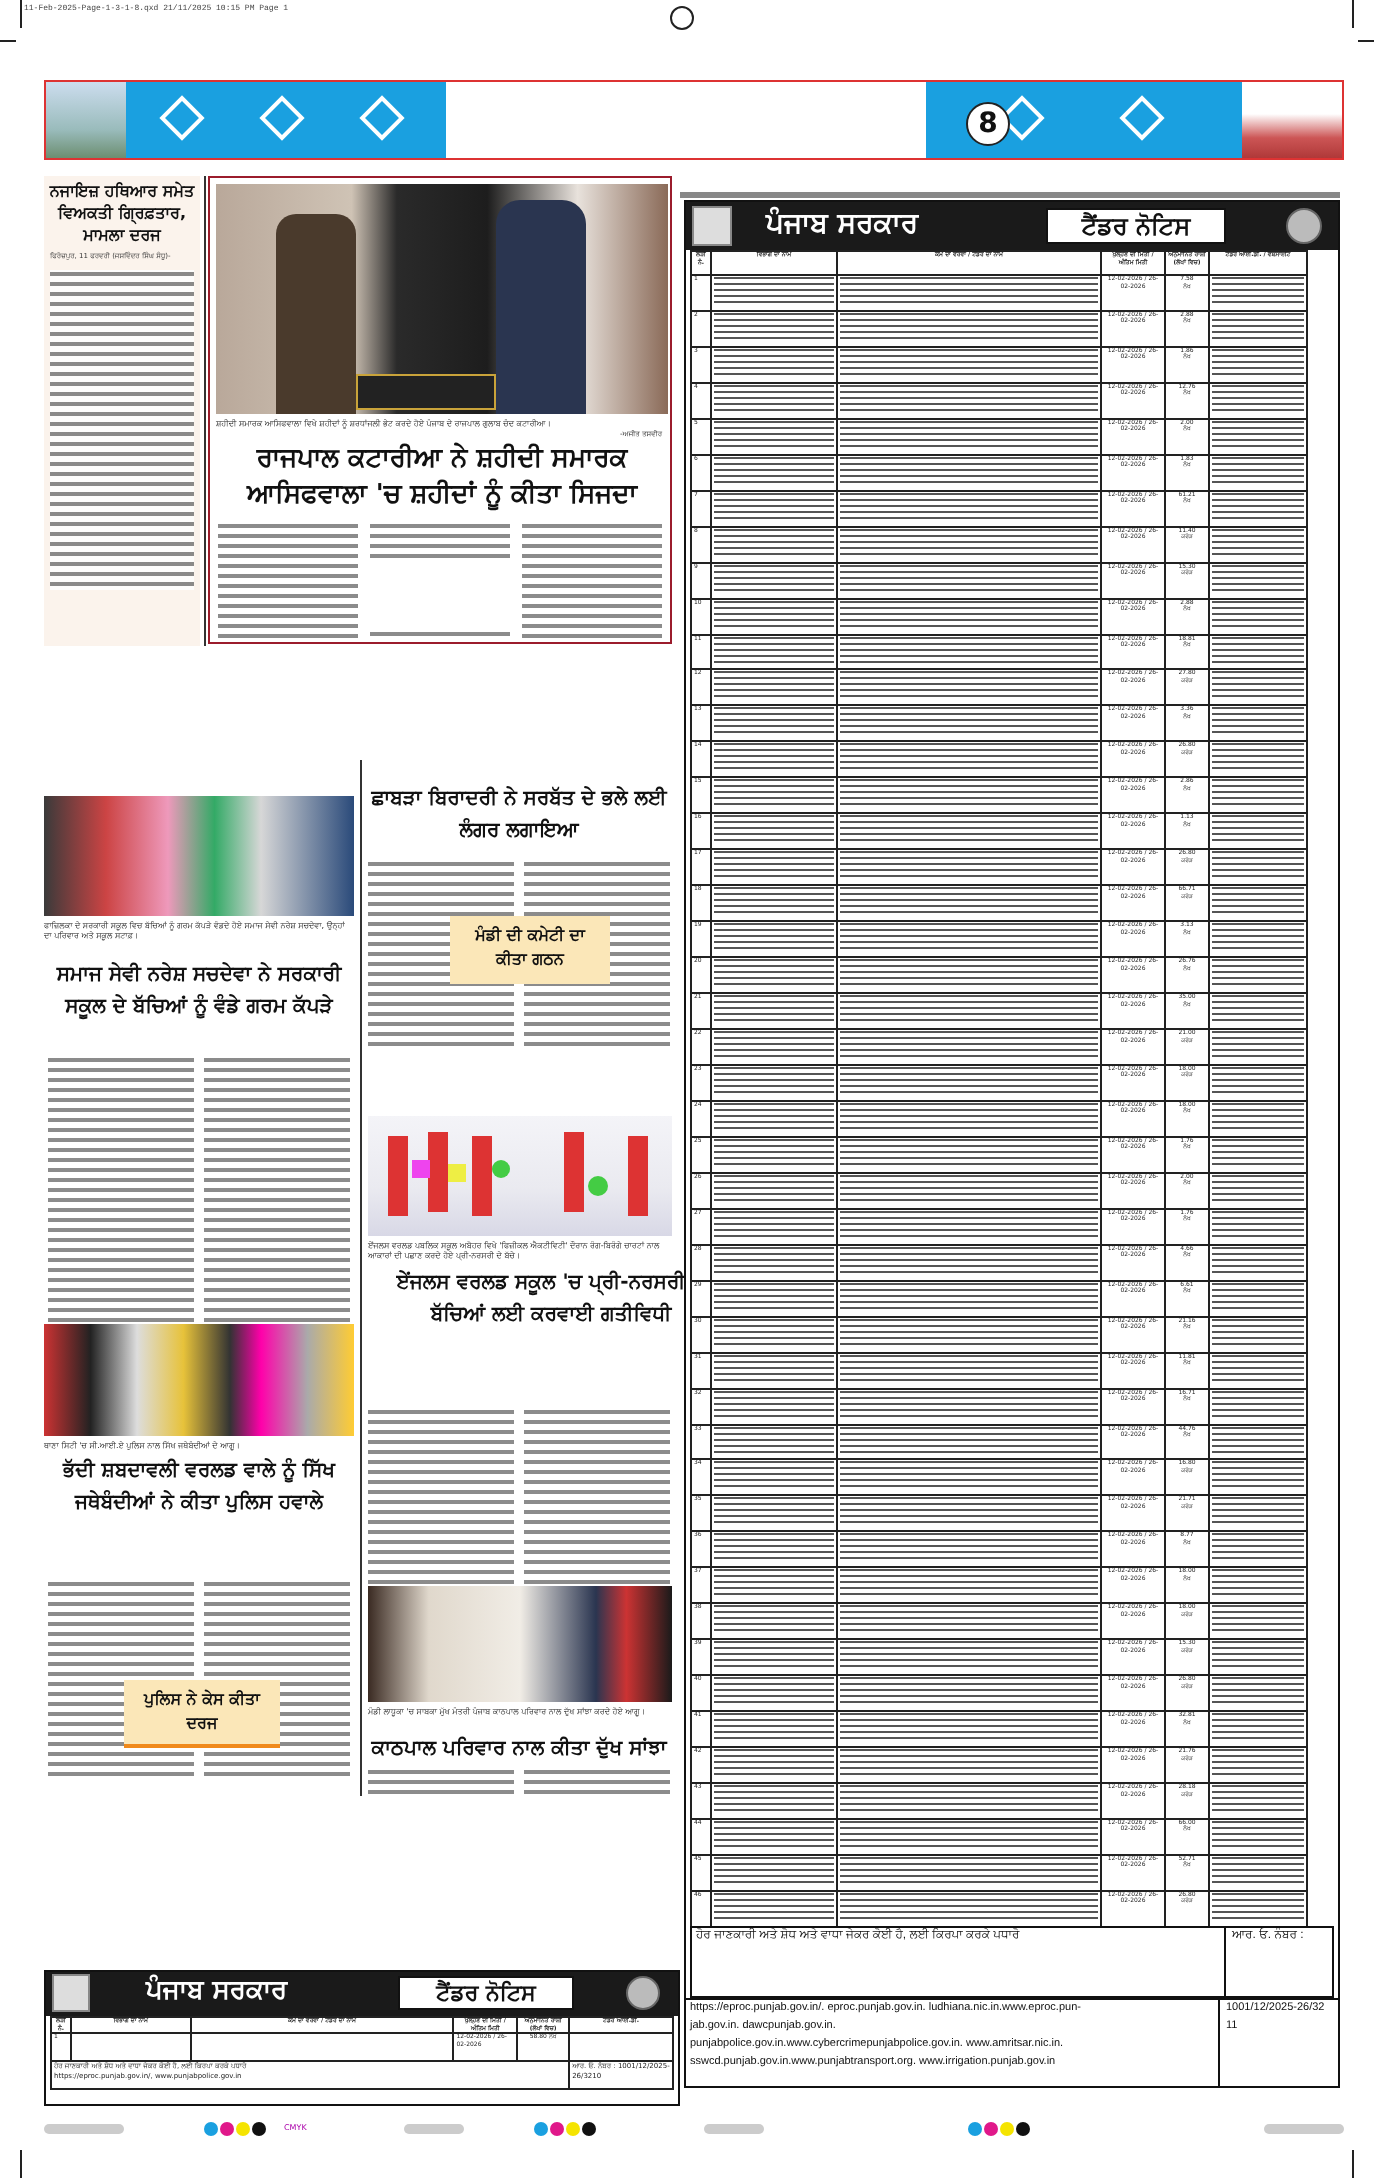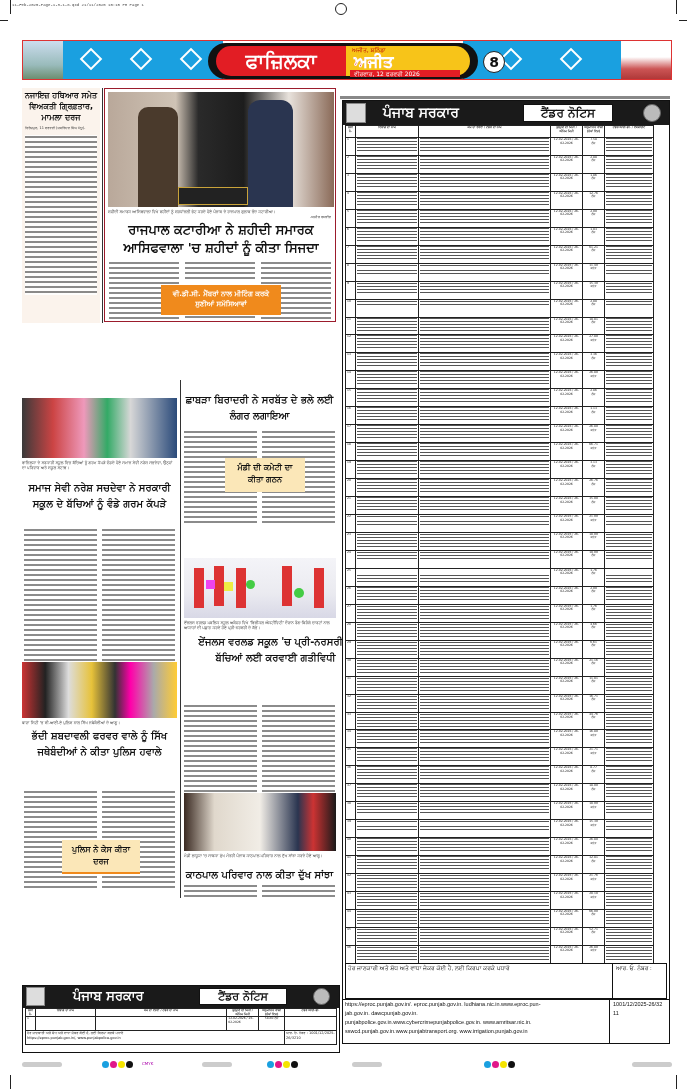--- a/index.html
+++ b/index.html
@@ -56,28 +56,20 @@
   <div class="tower"></div>
   <div class="bluel">
     <div class="diamond" style="left:20px;top:10px"></div>
     <div class="diamond" style="left:70px;top:10px"></div>
     <div class="diamond" style="left:120px;top:10px"></div>
   </div>
   <div class="bluer">
     <div class="diamond" style="left:40px;top:10px"></div>
     <div class="diamond" style="left:100px;top:10px"></div>
   </div>
-  <div class="pill">
-    <div class="red">ਫਾਜ਼ਿਲਕਾ</div>
-    <div class="yel">
-      <div class="top">ਅਜੀਤ, ਬਠਿੰਡਾ</div>
-      <div class="big">ਅਜੀਤ</div>
-      <div class="date">ਵੀਰਵਾਰ, 12 ਫਰਵਰੀ 2026</div>
-    </div>
-  </div>
   <div class="pgnum">8</div>
   <div class="fort"></div>
 </div>
 
 <div class="abs" style="left:22px;top:88px;width:78px;height:235px;background:#fbf3ec">
   <div class="head" style="font-size:8px;line-height:11px;padding:2px">ਨਜਾਇਜ਼ ਹਥਿਆਰ ਸਮੇਤ ਵਿਅਕਤੀ ਗ੍ਰਿਫ਼ਤਾਰ, ਮਾਮਲਾ ਦਰਜ</div>
   <div class="txt" style="font-size:3.5px;padding:0 3px;height:10px">ਫਿਰੋਜ਼ਪੁਰ, 11 ਫਰਵਰੀ (ਜਸਵਿੰਦਰ ਸਿੰਘ ਸੰਧੂ)-</div>
   <div class="lines" style="margin:0 3px;height:160px"></div>
 </div>
 <div class="vline" style="left:102px;top:88px;height:235px"></div>
@@ -88,33 +80,32 @@
     <div class="abs" style="left:140px;top:8px;width:45px;height:107px;background:#2a3550;border-radius:12px 12px 0 0"></div>
     <div class="abs" style="left:70px;top:95px;width:70px;height:18px;background:#222;border:1px solid #c9a33a"></div>
   </div>
   <div class="abs cap" style="left:3px;top:120px;width:226px;height:10px">ਸ਼ਹੀਦੀ ਸਮਾਰਕ ਆਸਿਫਵਾਲਾ ਵਿਖੇ ਸ਼ਹੀਦਾਂ ਨੂੰ ਸ਼ਰਧਾਂਜਲੀ ਭੇਟ ਕਰਦੇ ਹੋਏ ਪੰਜਾਬ ਦੇ ਰਾਜਪਾਲ ਗੁਲਾਬ ਚੰਦ ਕਟਾਰੀਆ।</div>
   <div class="abs cap" style="right:4px;top:126px;font-size:3.5px">-ਅਜੀਤ ਤਸਵੀਰ</div>
   <div class="abs head" style="left:3px;top:150px;width:226px;font-size:13px;line-height:17px">ਆਸਿਫਵਾਲਾ 'ਚ ਸ਼ਹੀਦਾਂ ਨੂੰ ਕੀਤਾ ਸਿਜਦਾ</div>
   <div class="abs head" style="left:3px;top:132px;width:226px;font-size:13px;line-height:17px">ਰਾਜਪਾਲ ਕਟਾਰੀਆ ਨੇ ਸ਼ਹੀਦੀ ਸਮਾਰਕ</div>
   <div class="abs lines" style="left:4px;top:172px;width:70px;height:58px"></div>
   <div class="abs lines" style="left:80px;top:172px;width:70px;height:20px"></div>
   <div class="abs lines" style="left:156px;top:172px;width:70px;height:58px"></div>
-  <div class="abs head" style="left:56px;top:196px;width:120px;height:30px;background:#f08a1c;color:#fff;font-size:7px;line-height:10px;padding:4px 2px">ਵੀ.ਡੀ.ਸੀ. ਮੈਂਬਰਾਂ ਨਾਲ ਮੀਟਿੰਗ ਕਰਕੇ ਸੁਣੀਆਂ ਸਮੱਸਿਆਵਾਂ</div>
   <div class="abs lines" style="left:80px;top:226px;width:70px;height:4px"></div>
 </div>
 
 <div class="abs photo" style="left:22px;top:398px;width:155px;height:60px;background:linear-gradient(90deg,#3a3a3a 0%,#c44 20%,#e9b 40%,#3a6 55%,#d7d7d7 70%,#2a4a7a 100%)"></div>
 <div class="abs cap" style="left:22px;top:460px;width:155px;height:12px">ਫਾਜ਼ਿਲਕਾ ਦੇ ਸਰਕਾਰੀ ਸਕੂਲ ਵਿਚ ਬੱਚਿਆਂ ਨੂੰ ਗਰਮ ਕੱਪੜੇ ਵੰਡਦੇ ਹੋਏ ਸਮਾਜ ਸੇਵੀ ਨਰੇਸ਼ ਸਚਦੇਵਾ, ਉਨ੍ਹਾਂ ਦਾ ਪਰਿਵਾਰ ਅਤੇ ਸਕੂਲ ਸਟਾਫ਼।</div>
 <div class="abs head" style="left:22px;top:480px;width:155px;font-size:10px;line-height:16px">ਸਮਾਜ ਸੇਵੀ ਨਰੇਸ਼ ਸਚਦੇਵਾ ਨੇ ਸਰਕਾਰੀ ਸਕੂਲ ਦੇ ਬੱਚਿਆਂ ਨੂੰ ਵੰਡੇ ਗਰਮ ਕੱਪੜੇ</div>
 <div class="abs lines" style="left:24px;top:528px;width:73px;height:134px"></div>
 <div class="abs lines" style="left:102px;top:528px;width:73px;height:134px"></div>
 
 <div class="abs photo" style="left:22px;top:662px;width:155px;height:56px;background:linear-gradient(90deg,#c33 0%,#222 15%,#ddd 30%,#e7c23a 45%,#333 60%,#f0a 70%,#aaa 85%,#fc3 100%)"></div>
 <div class="abs cap" style="left:22px;top:720px;width:155px;height:6px">ਥਾਣਾ ਸਿਟੀ 'ਚ ਸੀ.ਆਈ.ਏ ਪੁਲਿਸ ਨਾਲ ਸਿੱਖ ਜਥੇਬੰਦੀਆਂ ਦੇ ਆਗੂ।</div>
-<div class="abs head" style="left:22px;top:728px;width:155px;font-size:10px;line-height:16px">ਭੱਦੀ ਸ਼ਬਦਾਵਲੀ ਫਰਵਰ ਵਾਲੇ ਨੂੰ ਸਿੱਖ ਜਥੇਬੰਦੀਆਂ ਨੇ ਕੀਤਾ ਪੁਲਿਸ ਹਵਾਲੇ</div>
+<div class="abs head" style="left:22px;top:728px;width:155px;font-size:10px;line-height:16px">ਭੱਦੀ ਸ਼ਬਦਾਵਲੀ ਵਰਲਡ ਵਾਲੇ ਨੂੰ ਸਿੱਖ ਜਥੇਬੰਦੀਆਂ ਨੇ ਕੀਤਾ ਪੁਲਿਸ ਹਵਾਲੇ</div>
 <div class="abs lines" style="left:24px;top:790px;width:73px;height:100px"></div>
 <div class="abs lines" style="left:102px;top:790px;width:73px;height:100px"></div>
 <div class="abs head" style="left:62px;top:840px;width:78px;height:34px;background:#fbe7b8;border-bottom:2px solid #f08a1c;font-size:8px;line-height:12px;padding:4px">ਪੁਲਿਸ ਨੇ ਕੇਸ ਕੀਤਾ ਦਰਜ</div>
 
 <div class="vline" style="left:180px;top:380px;height:518px"></div>
 
 <div class="abs head" style="left:182px;top:392px;width:155px;font-size:10px;line-height:16px">ਛਾਬੜਾ ਬਿਰਾਦਰੀ ਨੇ ਸਰਬੱਤ ਦੇ ਭਲੇ ਲਈ ਲੰਗਰ ਲਗਾਇਆ</div>
 <div class="abs lines" style="left:184px;top:430px;width:73px;height:94px"></div>
 <div class="abs lines" style="left:262px;top:430px;width:73px;height:94px"></div>
 <div class="abs head" style="left:225px;top:458px;width:80px;height:34px;background:#fbe7b8;font-size:8px;line-height:12px;padding:4px">ਮੰਡੀ ਦੀ ਕਮੇਟੀ ਦਾ ਕੀਤਾ ਗਠਨ</div>

